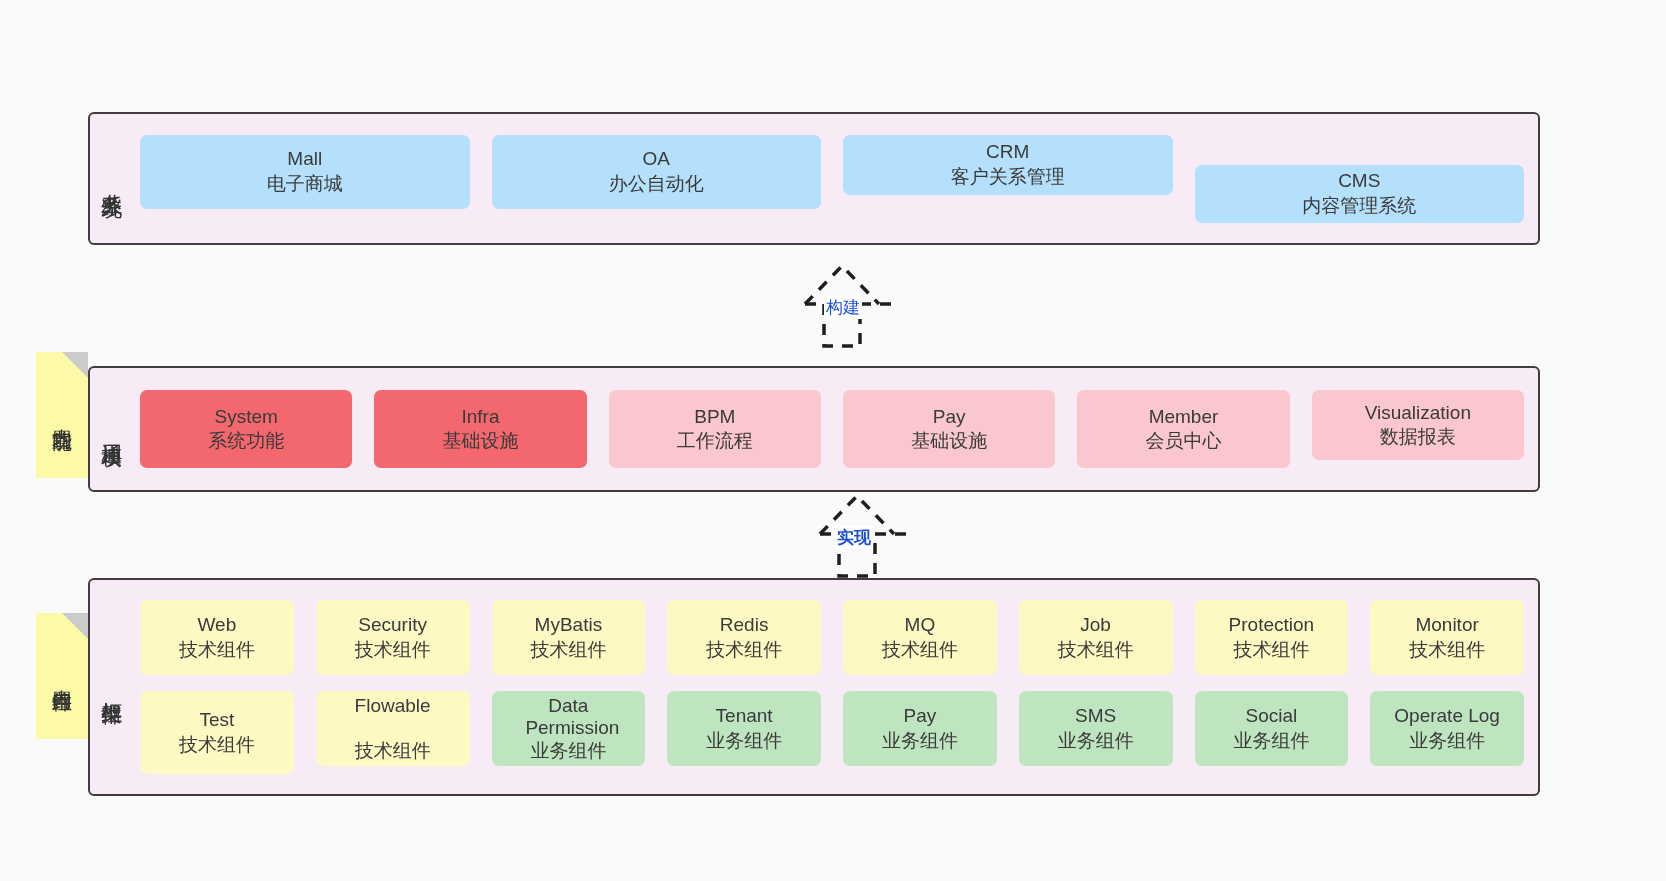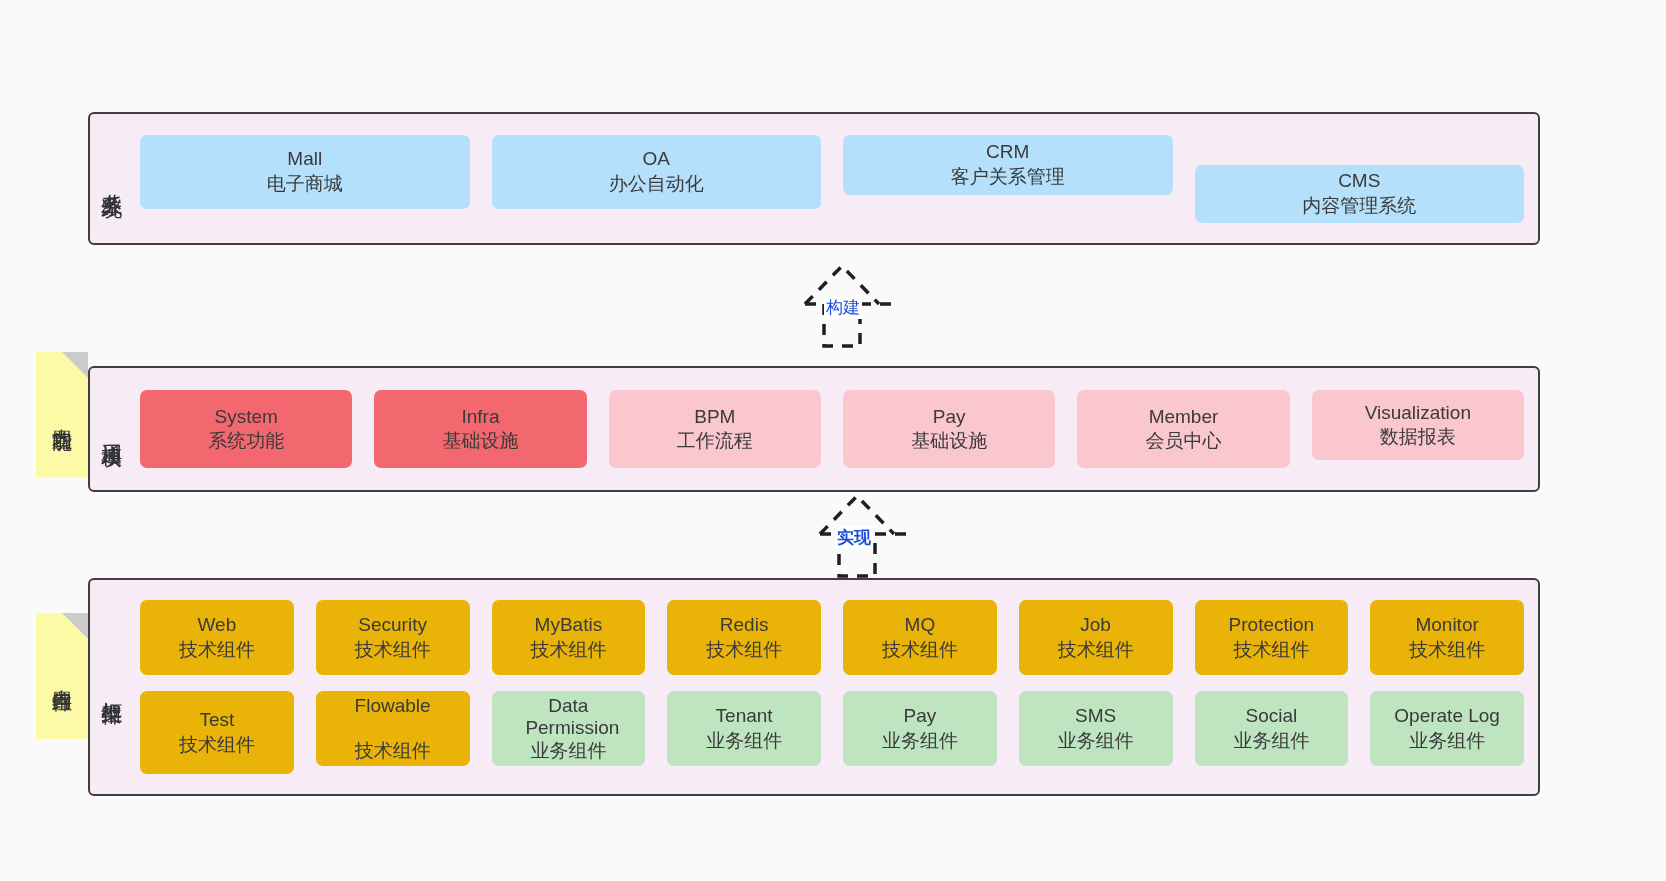--- a/index.html
+++ b/index.html
@@ -68,21 +68,21 @@
     padding:6px 4px;
     white-space:pre-line;
   }
   .cell .en{display:block;}
   .cell .cn{display:block;}
 
   
   .c-blue        {background:#b5e0fb;}
   .c-red         {background:#f2686e;}
   .c-pink        {background:#fbc7ce;}
-  .c-green       {background:#eab308;}
+  .c-green       {background:#fef9c3;}
   .c-lightgreen  {background:#bee5c0;}
 
   
   .note{
     position:absolute;
     background:#fcfaa6;
     box-sizing:border-box;
     display:flex;
     align-items:center;
     justify-content:center;

